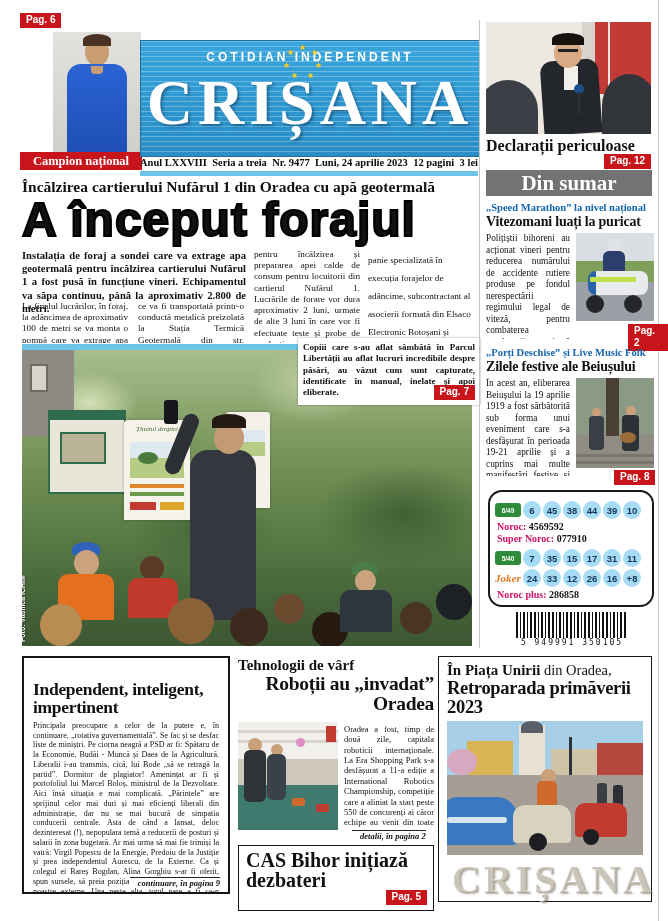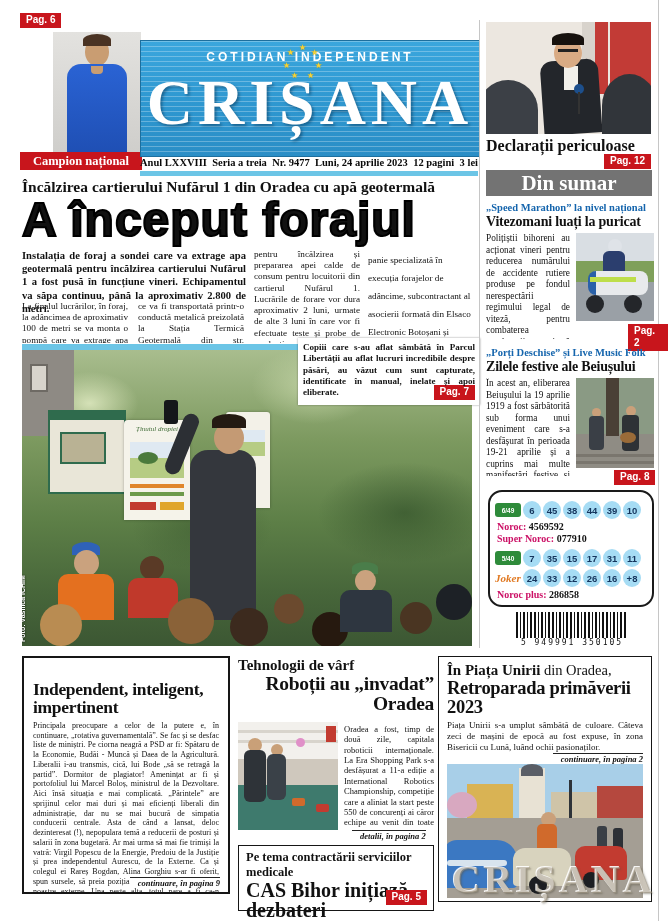--- a/index.html
+++ b/index.html
@@ -286,32 +286,27 @@
     <div class="abs" style="left:6px;top:28px;width:22px;height:52px;border-radius:6px;background:#2e3338;"></div>
     <div class="hd" style="left:33px;top:22px;width:12px;height:12px;background:#c9a078;"></div>
     <div class="abs" style="left:29px;top:32px;width:19px;height:46px;border-radius:6px;background:#3a4148;"></div>
     <div class="abs" style="left:54px;top:76px;width:13px;height:8px;border-radius:2px;background:#d06a2c;"></div>
     <div class="abs" style="left:78px;top:82px;width:13px;height:8px;border-radius:2px;background:#c23b30;"></div>
   </div>
   <div class="abs mid-body" style="left:344px;top:724px;width:90px;height:104px;overflow:hidden;">Oradea a fost, timp de două zile, capitala roboticii internaționale. La Era Shopping Park s-a desfășurat a 11-a ediție a International Robotics Championship, competiție care a aliniat la start peste 550 de concurenți ai căror echipe au venit din toate părțile globului.</div>
   <span class="abs cont" style="left:352px;top:830px;">detalii, în pagina 2</span>
 
   <div class="abs box" style="left:238px;top:845px;width:196px;height:66px;padding:4px 7px;box-sizing:border-box;border-width:1.5px;">
-    <div class="cas-kicker">Pe tema contractării serviciilor medicale</div>
     <div class="cas-head">CAS Bihor inițiază dezbateri</div>
     <span class="ptag abs" style="right:6px;bottom:5px;">Pag. 5</span>
   </div>
 
   <div class="abs box" style="left:438px;top:656px;width:214px;height:246px;padding:5px 8px;box-sizing:border-box;border-width:1.5px;">
     <div class="retro-kicker"><b>În Piața Unirii</b><span> din Oradea,</span></div>
     <div class="retro-head">Retroparada primăverii 2023</div>
-    <div class="retro-body" style="margin-top:3px;">
-      <span>Piața Unirii s-a umplut sâmbătă de culoare. Câteva zeci de mașini de epocă au fost expuse, în zona Bisericii cu Lună, luând ochii pasionaților.</span>
-      <span class="cont" style="float:right;">continuare, în pagina 2</span>
-    </div>
 
     <div class="ph" style="position:relative;margin-top:4px;width:196px;height:134px;background:#a8cfe8;">
       <div class="abs" style="left:20px;top:20px;width:46px;height:34px;background:#d9b354;"></div>
       <div class="abs" style="left:104px;top:28px;width:46px;height:26px;background:#cfc4a8;"></div>
       <div class="abs" style="left:150px;top:22px;width:46px;height:32px;background:#b5483e;"></div>
       <div class="abs" style="left:72px;top:4px;width:26px;height:52px;background:#e8e2d4;"></div>
       <div class="abs" style="left:74px;top:0;width:22px;height:12px;border-radius:50% 50% 0 0;background:#5a5e66;"></div>
       <div class="hd" style="left:0px;top:28px;width:30px;height:26px;background:#d8a8c0;"></div>
       <div class="abs" style="left:122px;top:16px;width:3px;height:42px;background:#2e3338;"></div>
       <div class="abs" style="left:0;top:54px;width:196px;height:80px;background:#a49e94;"></div>

